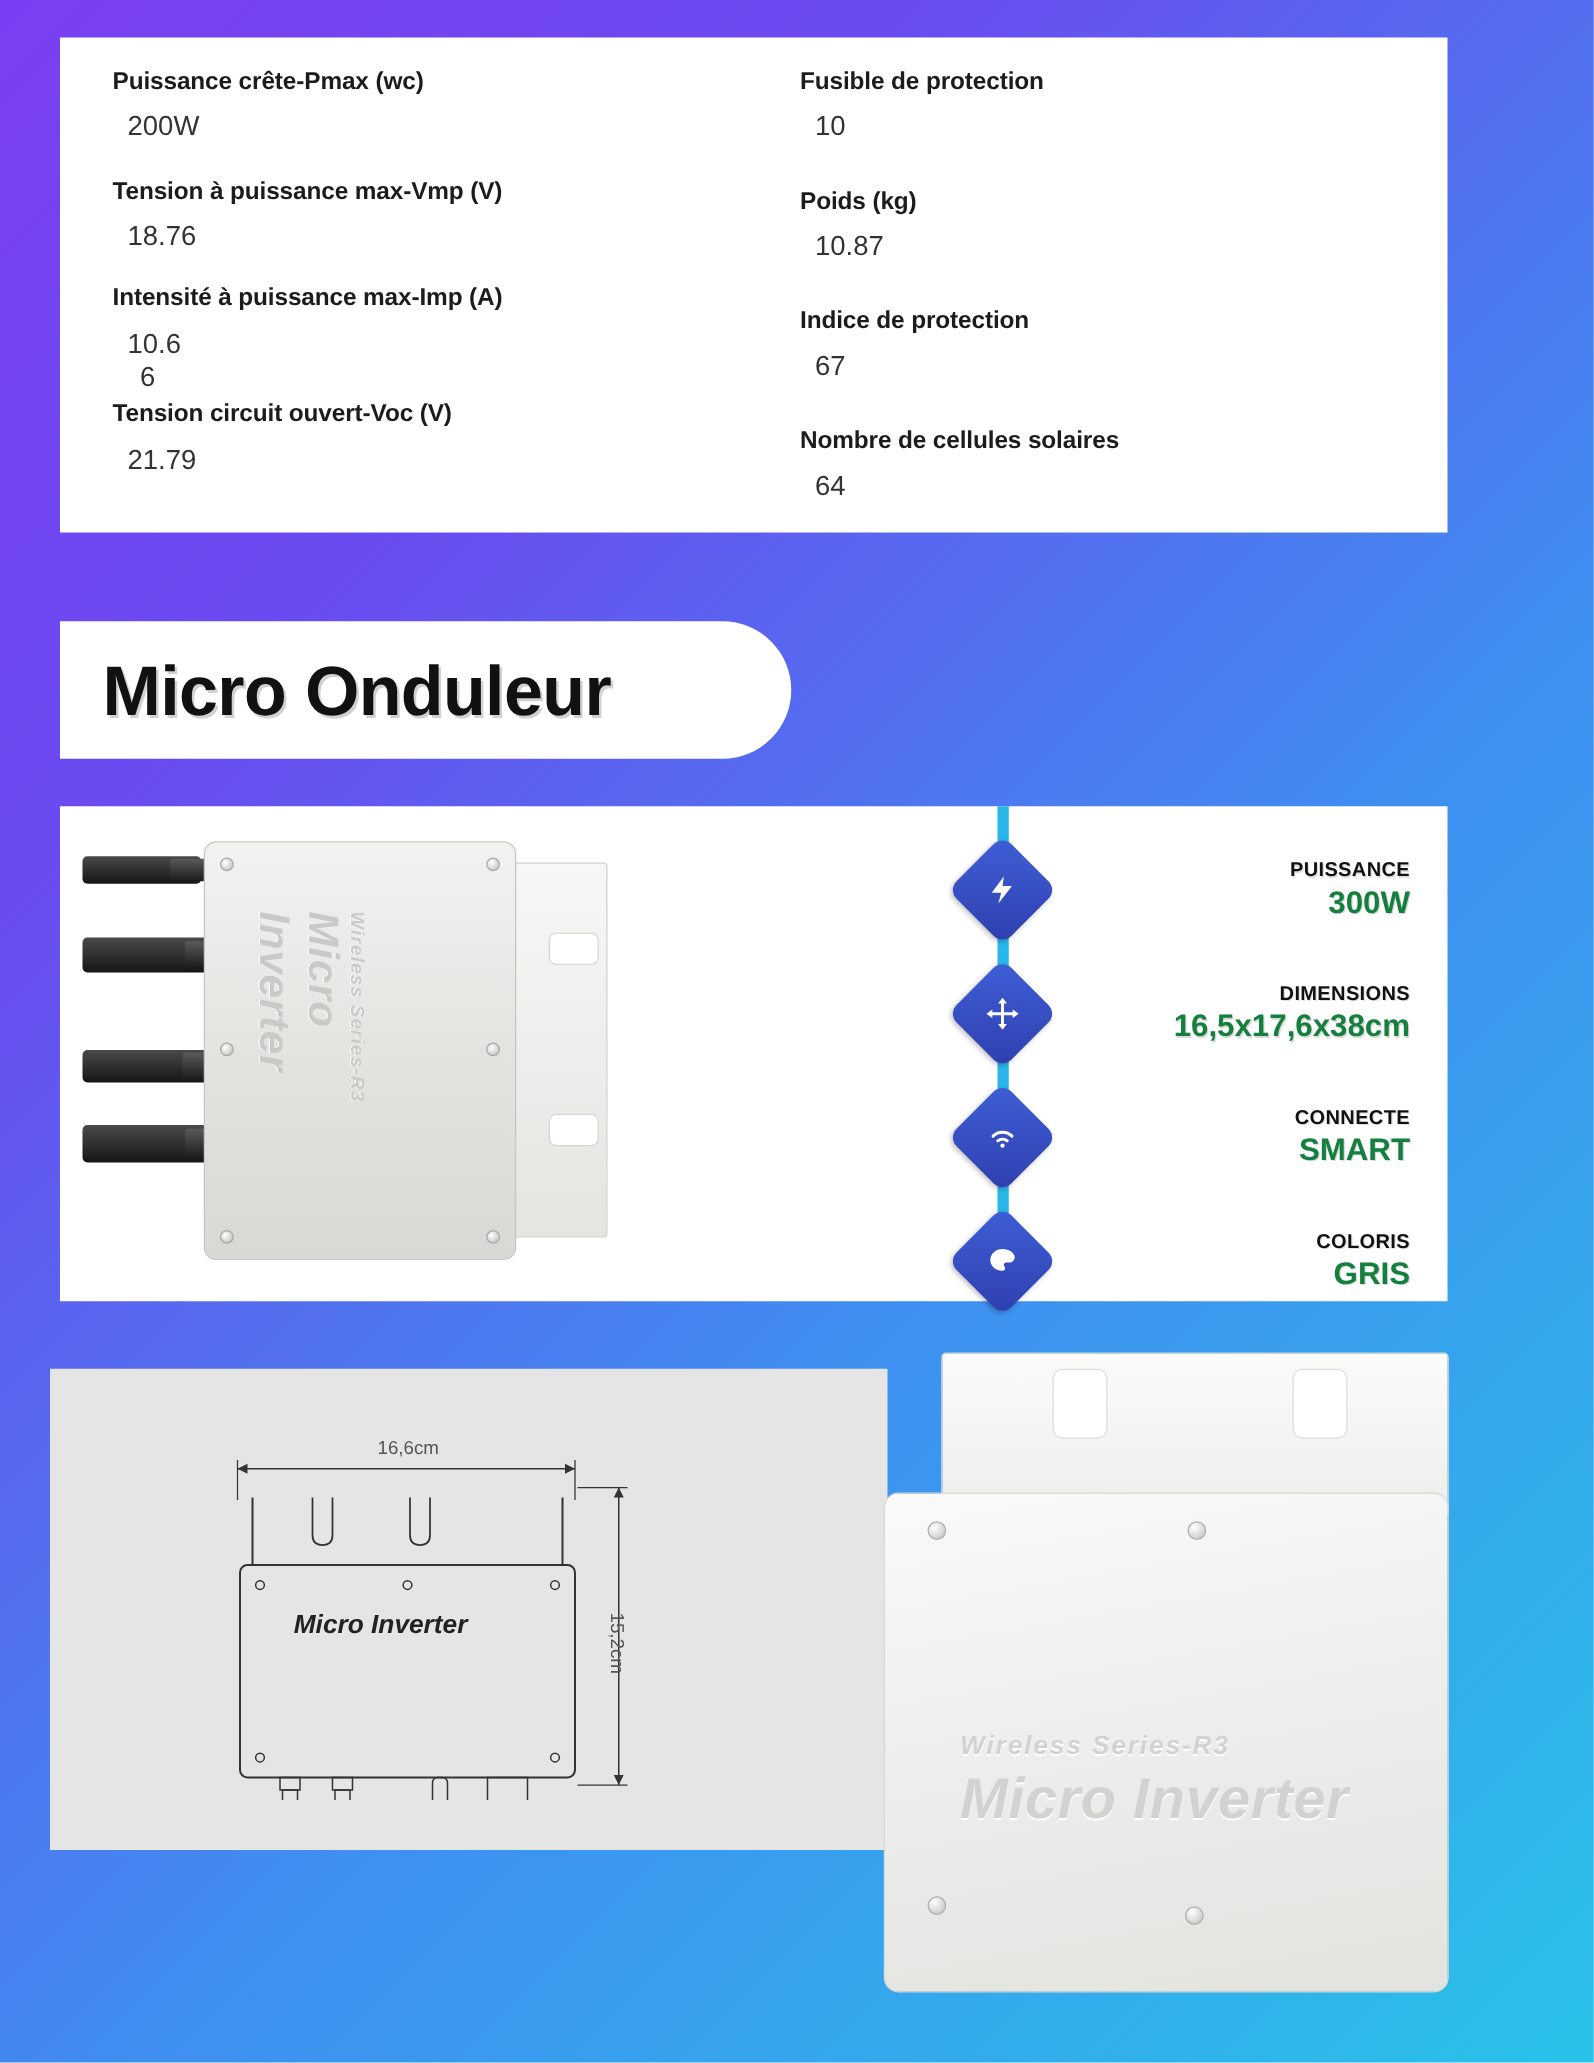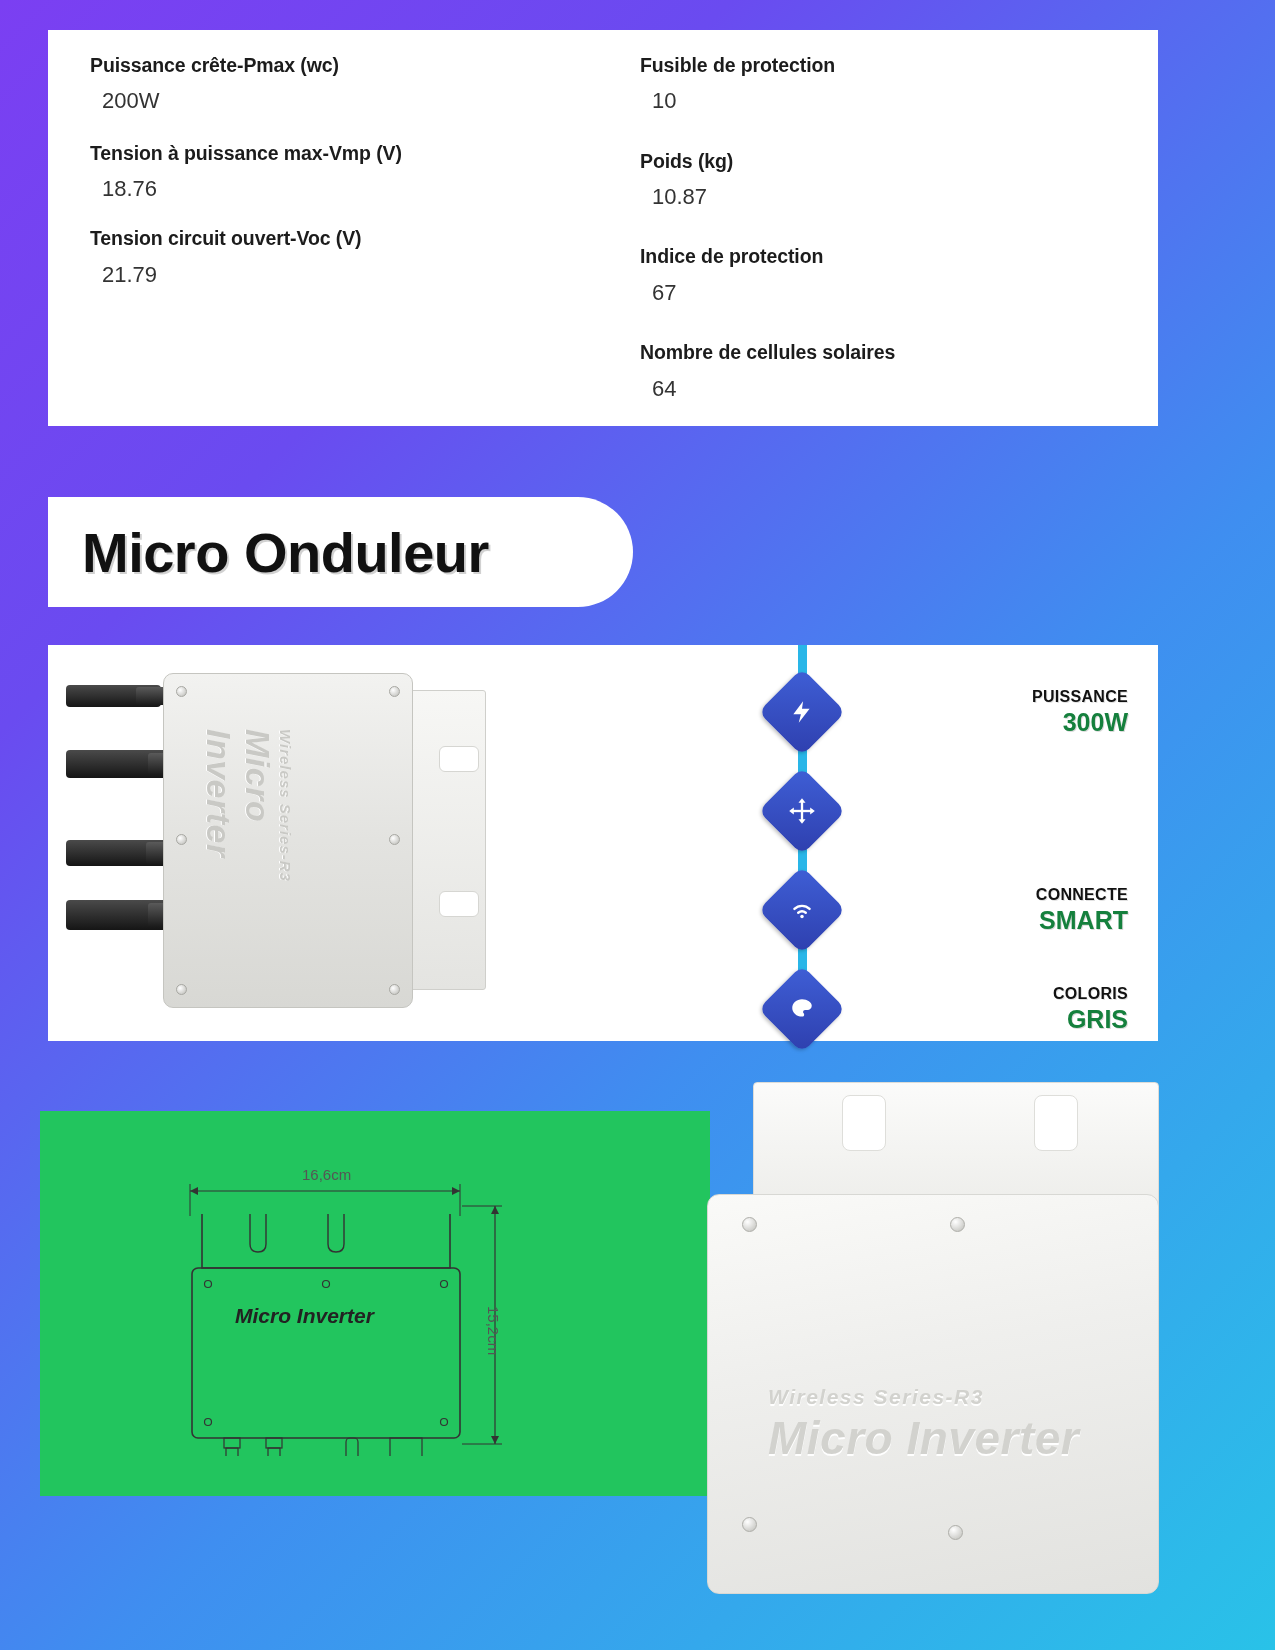--- a/index.html
+++ b/index.html
@@ -217,22 +217,21 @@
   }
   .spec-text.wide { width: 290px; margin-left: 100px; }
 
   
   .bottom-card {
     position: absolute;
     left: 40px;
     top: 1095px;
     width: 670px;
     height: 385px;
-    background: #22c55e;
-    margin-top: 16px;
+    background: #e5e5e5;
   }
   .dim-drawing {
     position: absolute;
     left: 110px;
     top: 45px;
     width: 400px;
     height: 300px;
   }
   .dim-label {
     position: absolute;
@@ -311,20 +310,25 @@
 <div class="spec-panel">
 
   <div class="spec-col c1">
     <div class="spec-item">
       <div class="spec-label">Puissance crête-Pmax (wc)</div>
       <div class="spec-value">200W</div>
     </div>
     <div class="spec-item">
       <div class="spec-label">Tension à puissance max-Vmp (V)</div>
       <div class="spec-value">18.76</div>
+    </div>
+    <div class="spec-item">
+      <div class="spec-label">Intensité à puissance max-Imp (A)</div>
+      <div class="spec-value">10.6</div>
+      <div class="spec-value indent2" style="margin-top:2px">6</div>
     </div>
     <div class="spec-item">
       <div class="spec-label">Tension circuit ouvert-Voc (V)</div>
       <div class="spec-value">21.79</div>
     </div>
   </div>
 
   <div class="spec-col c2">
     <div class="spec-item">
       <div class="spec-label">Fusible de protection</div>
@@ -401,20 +405,24 @@
       <div class="diamond">
         <svg width="28" height="28" viewBox="0 0 24 24" stroke="#ffffff" stroke-width="2" fill="none">
           <line x1="12" y1="3" x2="12" y2="21"></line>
             <line x1="3" y1="12" x2="21" y2="12"></line>
           <polygon points="12,1 9,5 15,5" fill="#ffffff" stroke="none"></polygon>
           <polygon points="12,23 9,19 15,19" fill="#ffffff" stroke="none"></polygon>
           <polygon points="1,12 5,9 5,15" fill="#ffffff" stroke="none"></polygon>
           <polygon points="23,12 19,9 19,15" fill="#ffffff" stroke="none"></polygon>
         </svg>
       </div>
+      <div class="spec-text wide">
+        <span class="cap">DIMENSIONS</span>
+        <span class="val">16,5x17,6x38cm</span>
+      </div>
     </div>
 
     <div class="spec-row">
       <div class="diamond">
         <svg width="26" height="26" viewBox="0 0 24 24" fill="none" stroke="#ffffff" stroke-width="2.2" stroke-linecap="round">
           <path d="M5 12a10 10 0 0 1 14 0" transform="translate(0,-1)"></path>
           <path d="M8.5 15.5a5.5 5.5 0 0 1 7 0" transform="translate(0,-1)"></path>
           <circle cx="12" cy="18" r="1.6" fill="#ffffff" stroke="none"></circle>
         </svg>
       </div>

